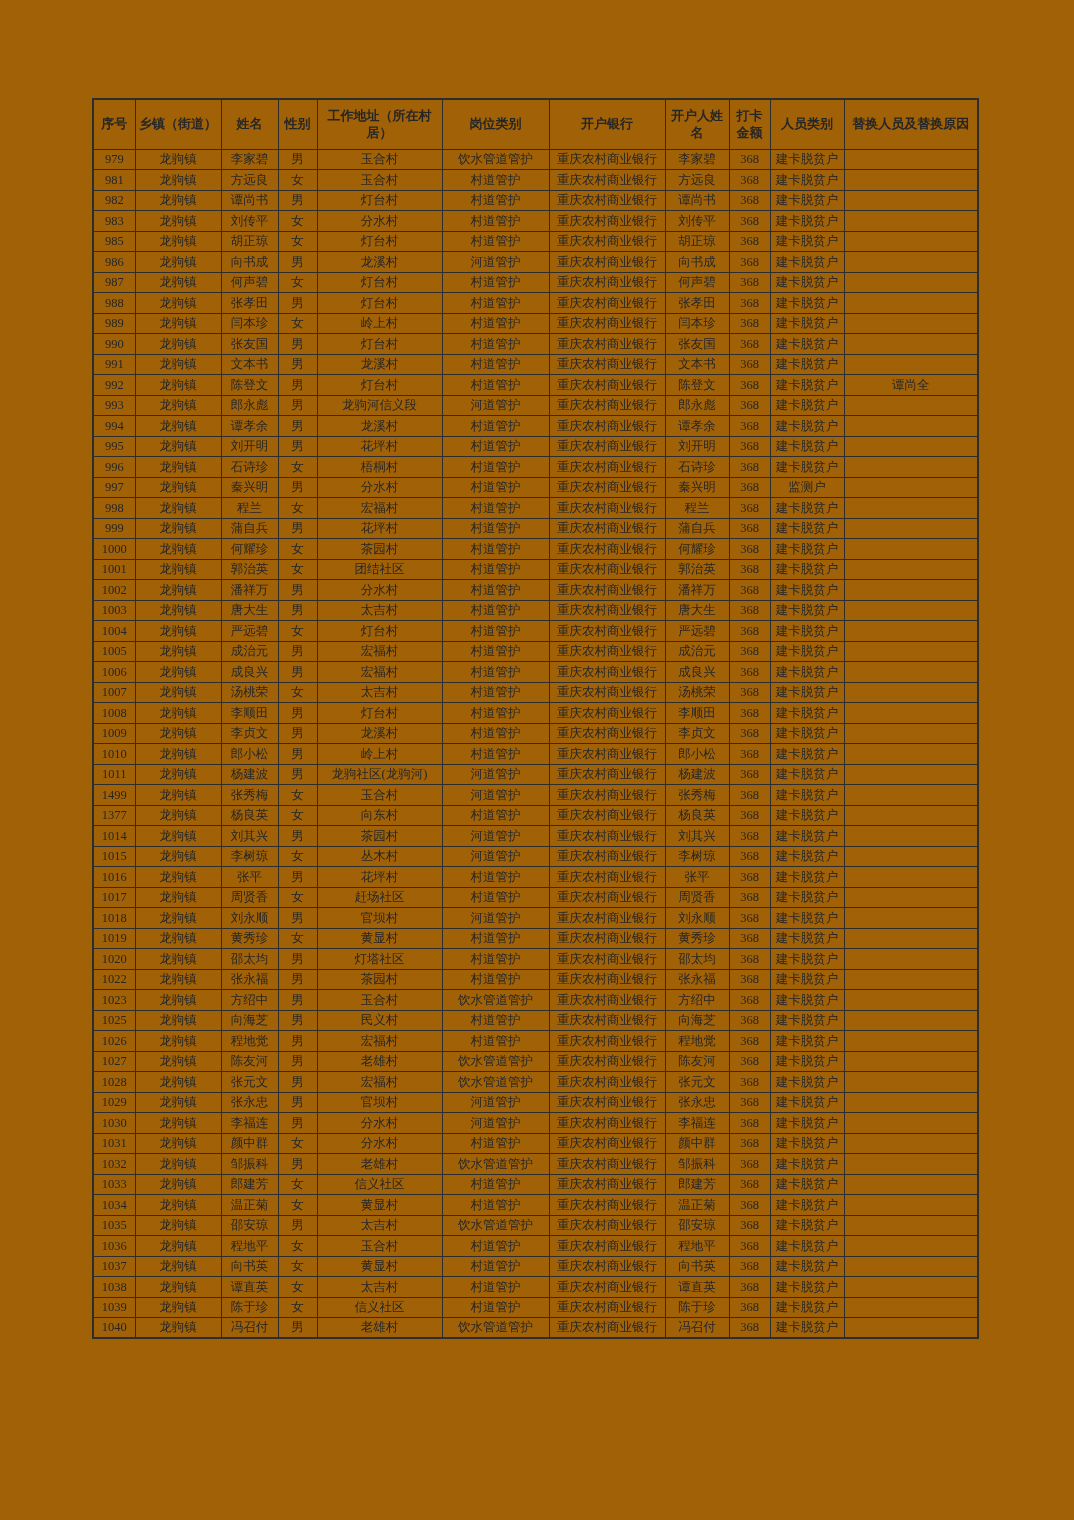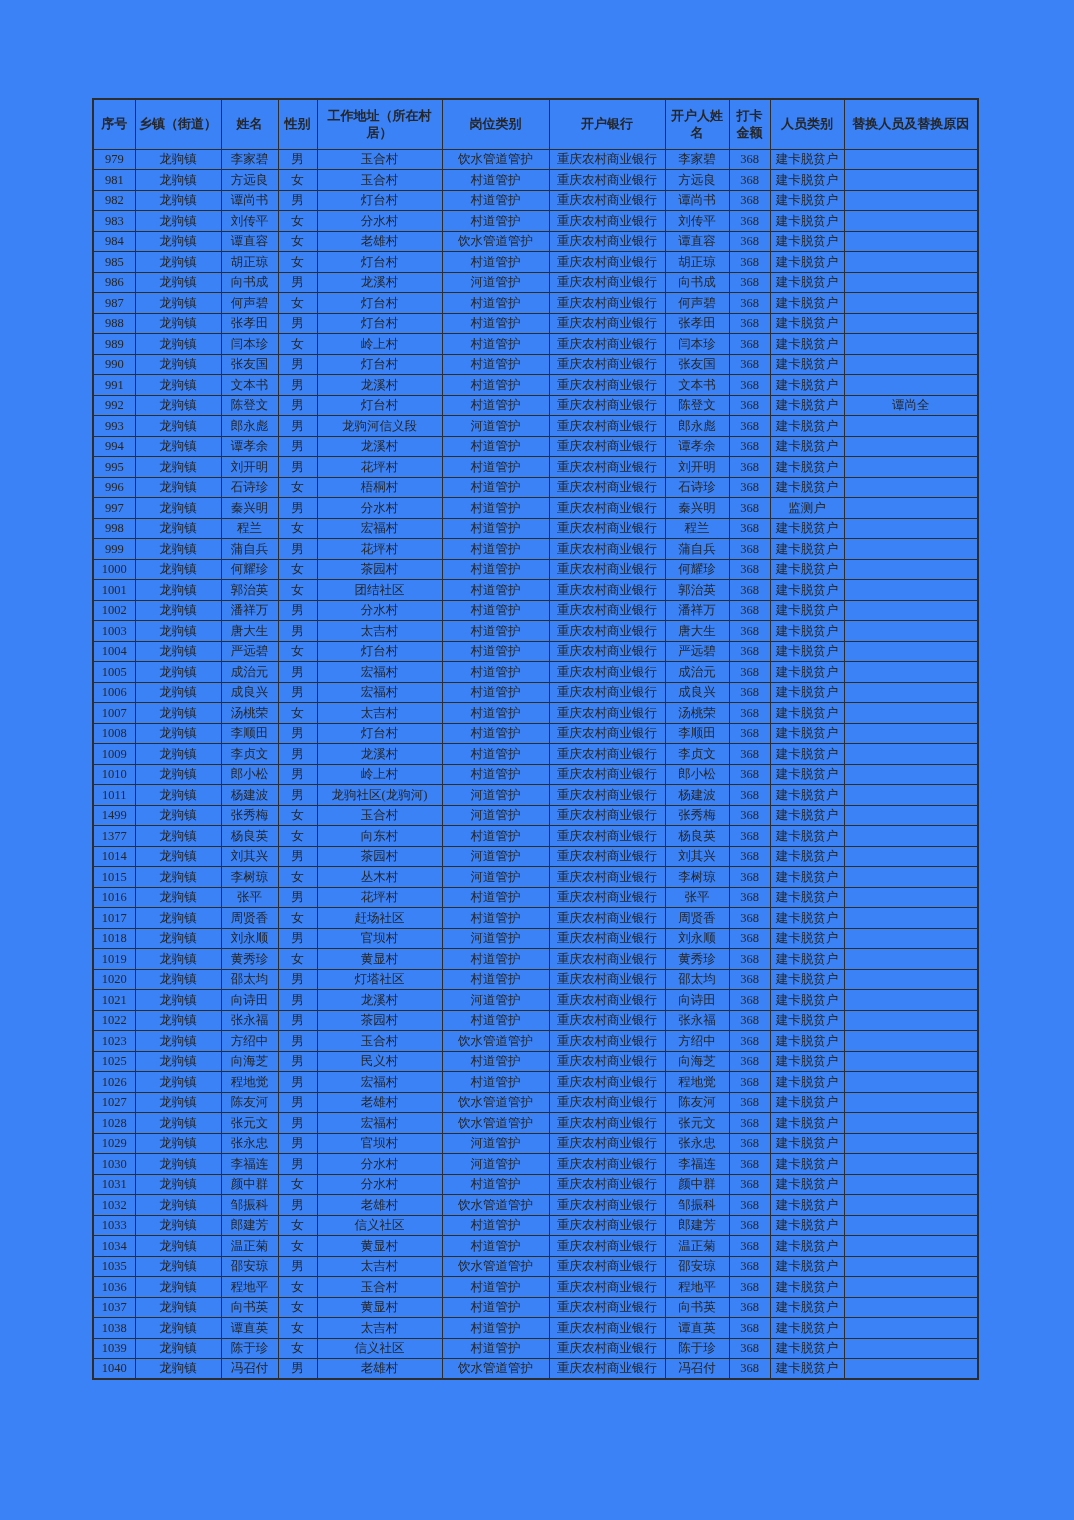--- a/index.html
+++ b/index.html
@@ -2,21 +2,21 @@
 <html><head>
 <meta charset="utf-8">
 <style>
   html, body { margin: 0; padding: 0; }
   body {
     width: 1074px; height: 1520px;
     background: #ffffff;
     position: relative;
     font-family: "Liberation Serif", "DejaVu Serif", serif;
   }
-  .page { position: absolute; inset: 0; background: #3b82f6; }
+  .page { position: absolute; inset: 0; background: #a16207; }
   table.roster {
     position: absolute;
     left: 92px; top: 98px;
     width: 885px;
     border-collapse: collapse;
     table-layout: fixed;
     color: #262626;
     border: 2px solid #2d2d2d;
   }
   table.roster th, table.roster td {
@@ -135,33 +135,20 @@
           <td>女</td>
           <td>分水村</td>
           <td>村道管护</td>
           <td>重庆农村商业银行</td>
           <td>刘传平</td>
           <td>368</td>
           <td>建卡脱贫户</td>
           <td></td>
         </tr>
         <tr>
-          <td>984</td>
-          <td>龙驹镇</td>
-          <td>谭直容</td>
-          <td>女</td>
-          <td>老雄村</td>
-          <td>饮水管道管护</td>
-          <td>重庆农村商业银行</td>
-          <td>谭直容</td>
-          <td>368</td>
-          <td>建卡脱贫户</td>
-          <td></td>
-        </tr>
-        <tr>
           <td>985</td>
           <td>龙驹镇</td>
           <td>胡正琼</td>
           <td>女</td>
           <td>灯台村</td>
           <td>村道管护</td>
           <td>重庆农村商业银行</td>
           <td>胡正琼</td>
           <td>368</td>
           <td>建卡脱贫户</td>
@@ -611,33 +598,20 @@
         </tr>
         <tr>
           <td>1020</td>
           <td>龙驹镇</td>
           <td>邵太均</td>
           <td>男</td>
           <td>灯塔社区</td>
           <td>村道管护</td>
           <td>重庆农村商业银行</td>
           <td>邵太均</td>
-          <td>368</td>
-          <td>建卡脱贫户</td>
-          <td></td>
-        </tr>
-        <tr>
-          <td>1021</td>
-          <td>龙驹镇</td>
-          <td>向诗田</td>
-          <td>男</td>
-          <td>龙溪村</td>
-          <td>河道管护</td>
-          <td>重庆农村商业银行</td>
-          <td>向诗田</td>
           <td>368</td>
           <td>建卡脱贫户</td>
           <td></td>
         </tr>
         <tr>
           <td>1022</td>
           <td>龙驹镇</td>
           <td>张永福</td>
           <td>男</td>
           <td>茶园村</td>

